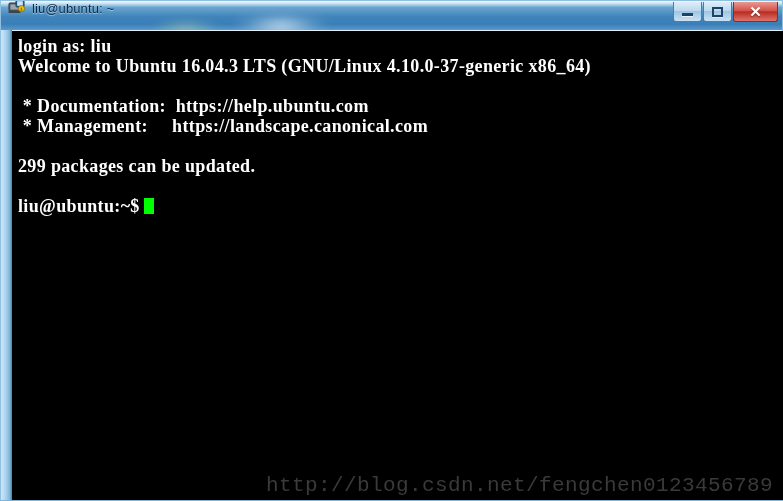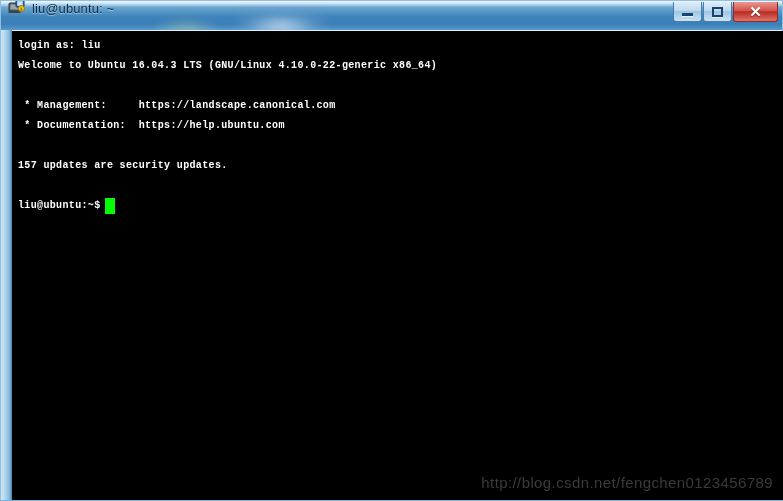--- a/index.html
+++ b/index.html
@@ -158,22 +158,22 @@
     box-sizing: border-box;
   }
   #terminal-inner {
     position: absolute;
     left: 6px;
     top: 5px;
     right: 0;
     bottom: 0;
   }
   .tline {
-    font-family: Liberation Mono, monospace;
-    font-size: 10px;
+    font-family: Liberation Serif, serif;
+    font-size: 18px;
     font-weight: bold;
     line-height: 20px;
     height: 20px;
     color: #ffffff;
     white-space: pre;
     letter-spacing: 0.35px;
   }
   .tline.blank {
     color: transparent;
   }
@@ -206,23 +206,23 @@
     bottom: 0;
     width: 783px;
     height: 1px;
     background: #7fb4da;
   }
 
   
   #watermark {
     position: absolute;
     right: 10px;
-    bottom: 10px;
-    font-family: Liberation Sans, sans-serif;
-    font-size: 15px;
+    bottom: 4px;
+    font-family: Liberation Mono, monospace;
+    font-size: 21px;
     color: #3a3a3a;
     letter-spacing: 0.4px;
     white-space: nowrap;
     z-index: 5;
   }
 </style>
 </head>
 <body>
 
 <div id="window">
@@ -257,26 +257,26 @@
       </div>
       <div class="win-btn close">
         <span class="glyph-close">✕</span>
       </div>
     </div>
   </div>
 
   <div id="terminal">
     <div id="terminal-inner">
       <div class="tline">login as: liu</div>
-      <div class="tline">Welcome to Ubuntu 16.04.3 LTS (GNU/Linux 4.10.0-22-generic x86_64)</div>
+      <div class="tline">Welcome to Ubuntu 16.04.3 LTS (GNU/Linux 4.10.0-37-generic x86_64)</div>
       <div class="tline blank"></div>
+      <div class="tline"> * Documentation:  https://help.ubuntu.com</div>
       <div class="tline"> * Management:     https://landscape.canonical.com</div>
-      <div class="tline"> * Documentation:  https://help.ubuntu.com</div>
       <div class="tline blank"></div>
-      <div class="tline">157 updates are security updates.</div>
+      <div class="tline">299 packages can be updated.</div>
       <div class="tline blank"></div>
       <div class="prompt-line">
         <span class="tline">liu@ubuntu:~$</span>
         <span id="cursor-block"></span>
       </div>
     </div>
   </div>
 
   <div id="frame-bottom-edge"></div>
 

